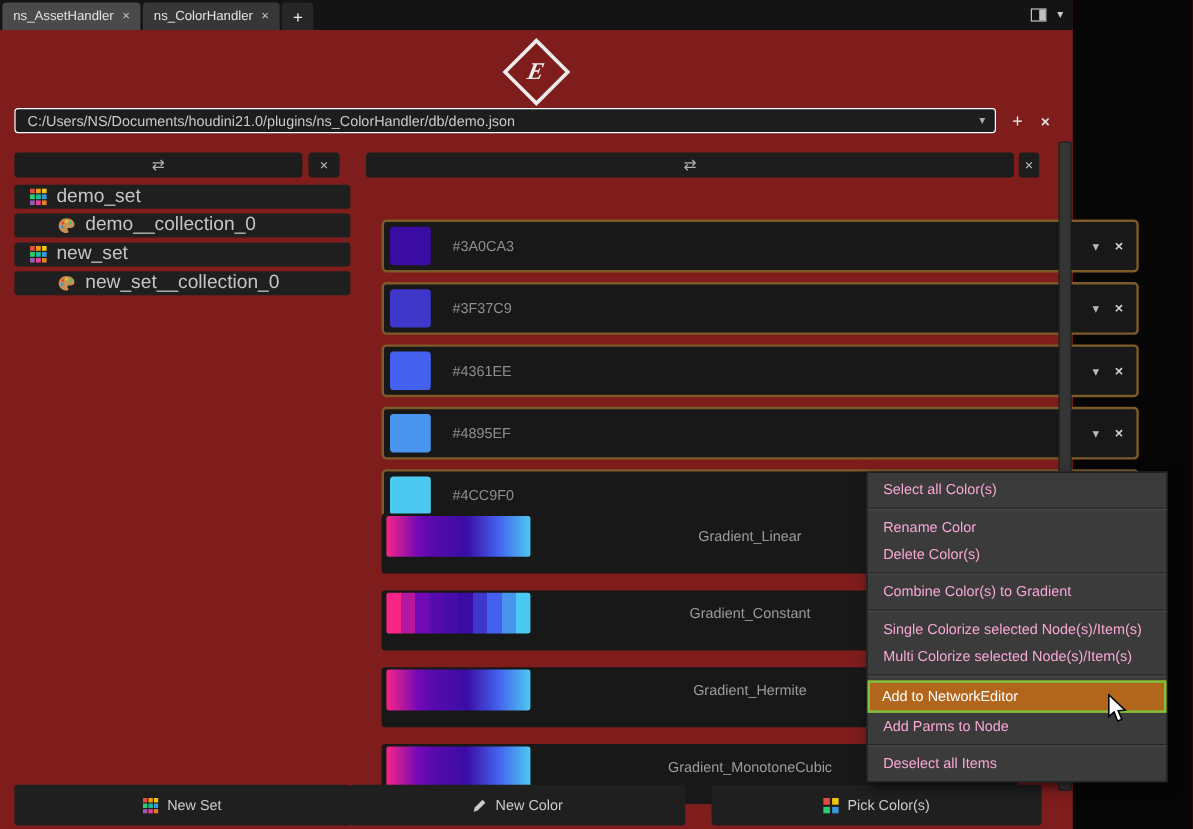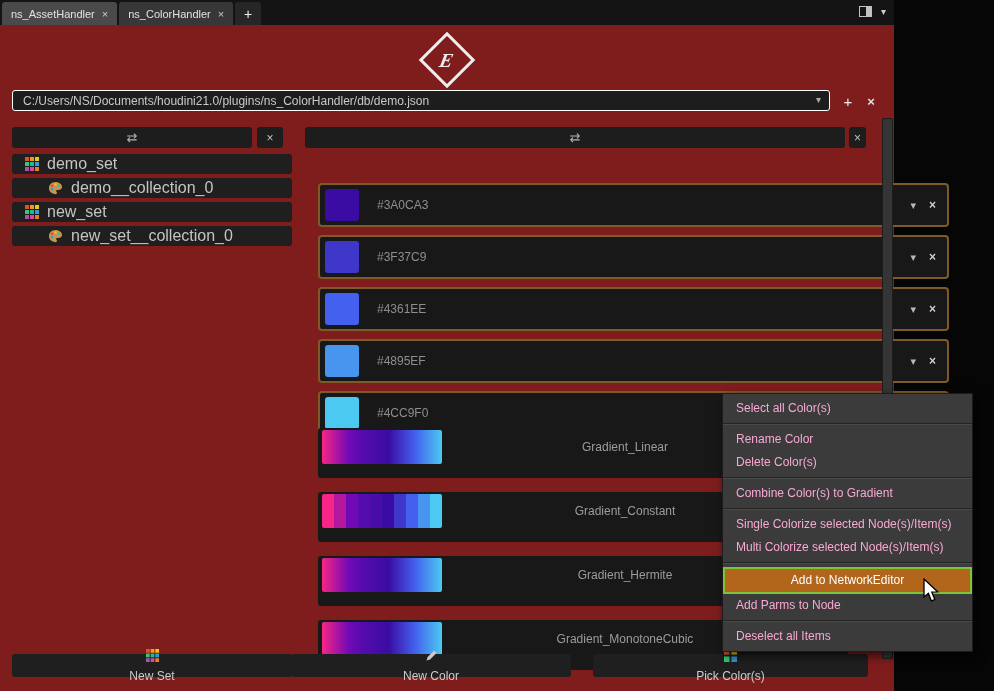--- a/index.html
+++ b/index.html
@@ -44,21 +44,21 @@
 
   
   .tree { position: absolute; left: 12px; top: 154px; width: 280px; }
   .tree-row { height: 20px; margin-bottom: 4px; background: #1f1f1f; border-radius: 3px; display: flex; align-items: center; gap: 8px; font-size: 16px; color: #c5c5c5; }
   .tree-row.indent0 { padding-left: 13px; }
   .tree-row.indent1 { padding-left: 36px; }
   .tree-row.selected { background: #5e5e5e; color: #f2f2f2; }
   .tree-icon { display: flex; }
 
   
-  .btn { background: #1f1f1f; border-radius: 3px; display: flex; align-items: center; justify-content: center; gap: 7px; font-size: 12px; color: #cccccc; position: absolute; height: 23px; flex-direction: column; }
+  .btn { background: #1f1f1f; border-radius: 3px; display: flex; align-items: center; justify-content: center; gap: 7px; font-size: 12px; color: #cccccc; position: absolute; height: 34px; }
   .new-set { left: 12px; top: 654px; width: 280px; }
   .new-color { left: 291px; top: 654px; width: 280px; }
   .pick-colors { left: 593px; top: 654px; width: 275px; }
   .btn-icon { display: flex; }
 
   
   .color-list { position: absolute; left: 318px; top: 165px; width: 631px; margin-top: 18px; }
   .color-row { height: 44px; margin-bottom: 8px; background: #181818; border: 2px solid #7e5a28; border-radius: 4px; display: flex; align-items: center; }
   .swatch { width: 34px; height: 32px; margin-left: 5px; border-radius: 3px; }
   .hex-label { margin-left: 18px; font-size: 12px; color: #8e8e8e; }
@@ -71,21 +71,21 @@
   .grad-swatch { position: absolute; left: 4px; top: 2px; width: 120px; height: 34px; border-radius: 2px; }
   .grad-label { position: absolute; left: 124px; right: 40px; top: 0; height: 38px; line-height: 38px; text-align: center; color: #9c9c9c; font-size: 12px; }
 
   
   .vscroll { position: absolute; left: 882px; top: 118px; width: 11px; height: 541px; background: #1e1e1e; border-radius: 2px; }
   .vscroll-handle { position: absolute; left: 1px; top: 1px; width: 9px; height: 539px; background: #353535; border-radius: 2px; }
 
   
   .menu { position: absolute; left: 722px; top: 393px; width: 251px; background: #3b3b3b; border: 1px solid #1c1c1c; box-shadow: 3px 4px 10px rgba(0,0,0,0.65); padding: 3px 0; z-index: 10; }
   .menu-item { height: 23px; line-height: 23px; padding: 0 13px; font-size: 12px; color: #f9a8d4; white-space: nowrap; }
-  .menu-item.hl { height: 27px; line-height: 23px; border: 2px solid; color: #ffffff; padding: 0 0; text-align: center; }
+  .menu-item.hl { height: 27px; line-height: 23px; border: 2px solid; color: #ffffff; padding: 0 10px; }
   .menu-sep { height: 0; border-top: 1px solid #242424; border-bottom: 1px solid #4a4a4a; margin: 3px 0; }
 
   
   .cursor { position: absolute; left: 922px; top: 578px; z-index: 20; }
 </style>
 </head>
 <body>
 
 <div class="window">
 

